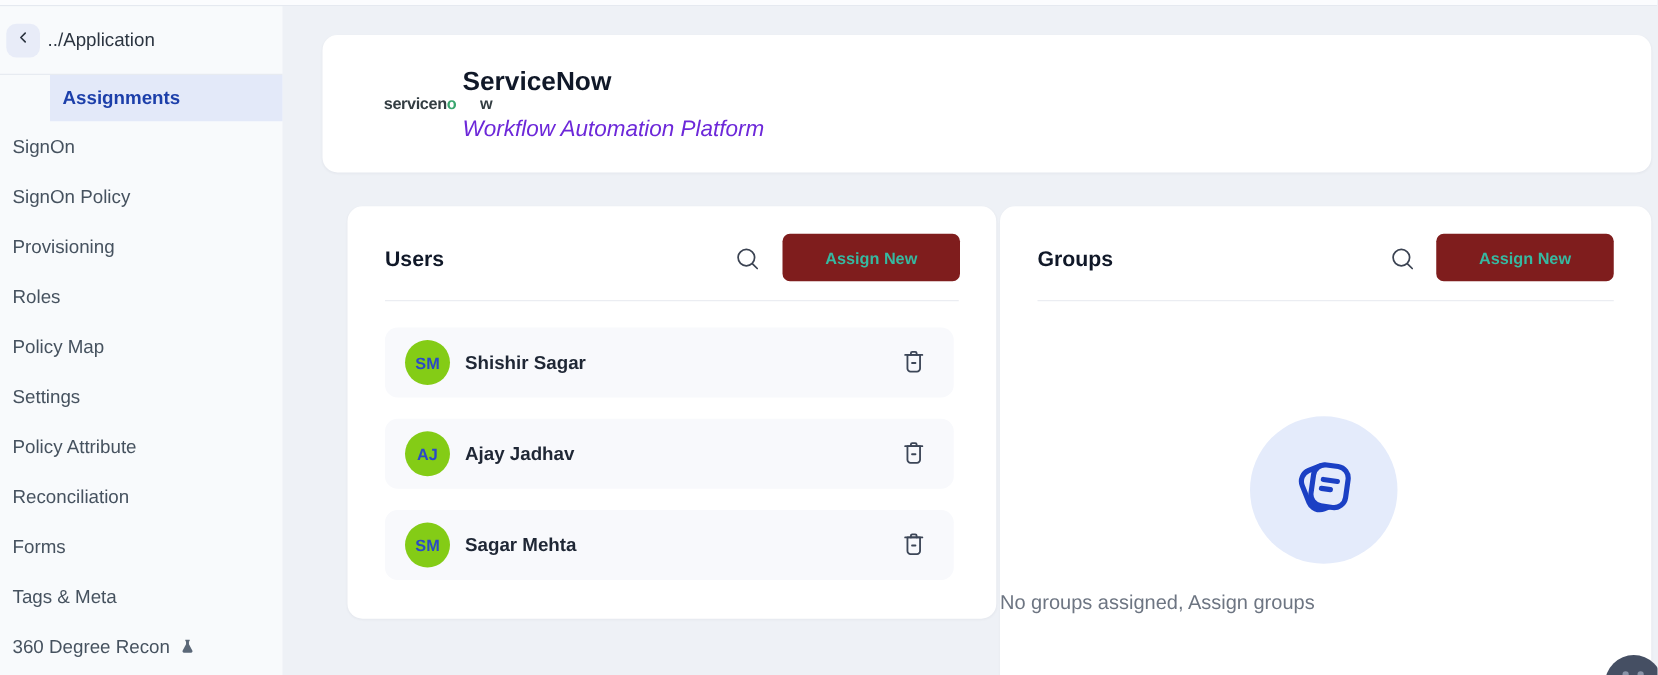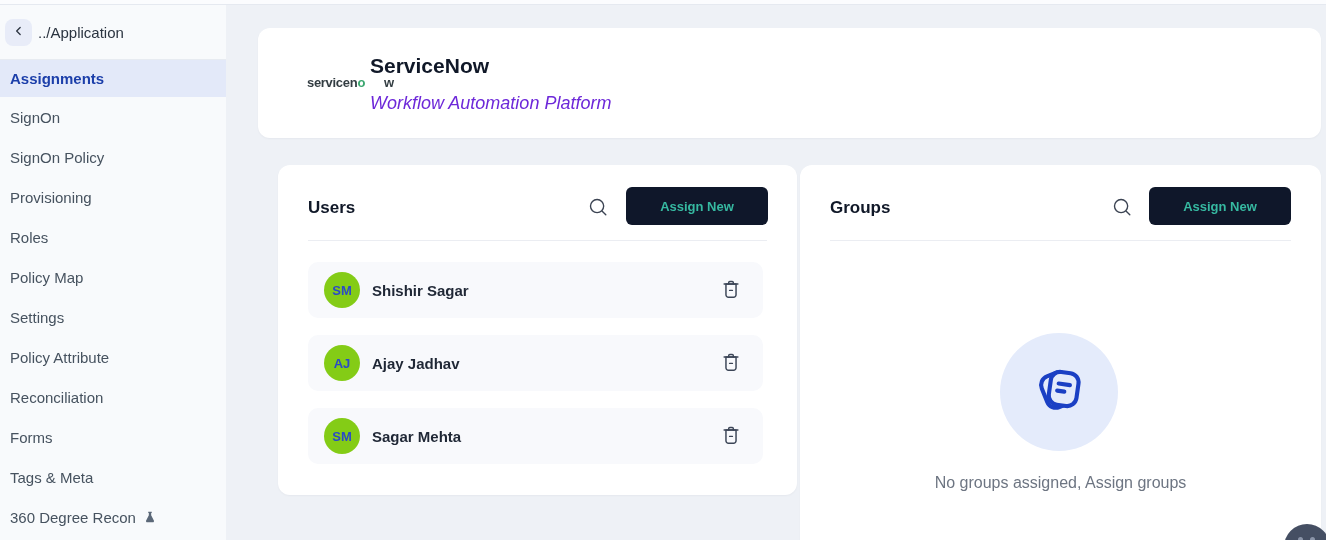--- a/index.html
+++ b/index.html
@@ -14,37 +14,37 @@
   
   .sidebar { position:absolute; left:0; top:5px; width:226px; height:535px; background:#f8fafc; }
   .back-row { position:absolute; left:0; top:14px; width:226px; height:28px; }
   .back-btn { position:absolute; left:5px; top:0; width:27px; height:27px; border-radius:8px;
     background:#e8ecf8; display:flex; align-items:center; justify-content:center; cursor:pointer; }
   .back-label { position:absolute; left:38px; top:5px; font-size:15px; color:#2b3440; cursor:pointer; }
   .side-divider { position:absolute; left:0; top:54px; width:226px; height:1px; background:#e7ebf1; }
   .nav { position:absolute; left:0; top:55px; width:226px; }
   .nav-item { height:40px; display:flex; align-items:center; padding-left:10px;
     font-size:15px; color:#46525f; cursor:pointer; }
-  .nav-item.active { background:#e3e9f9; color:#1c3faa; font-weight:700; height:37px; }
+  .nav-item.active { background:#e3e9f9; color:#1c3faa; font-weight:700; height:37px;margin-left:40px; }
   .flask { margin-left:7px; display:inline-flex; }
 
   
   .card { position:absolute; background:#ffffff; border-radius:12px;
     box-shadow:0 1px 2px rgba(16,24,40,0.04); }
   .header-card { left:258px; top:28px; width:1063px; height:110px; }
   .logo { position:absolute; left:30px; top:47px; font-size:13px; font-weight:700; letter-spacing:-0.3px; }
   .logo .lp1, .logo .lp3 { color:#333d42;margin-left:19px; }
   .logo .lp2 { color:#3aa66f; }
   .app-title { position:absolute; left:112px; top:26px; font-size:21px; font-weight:700; color:#101828; }
   .app-sub { position:absolute; left:112px; top:65px; font-size:18px; color:#6d28d9;font-style:italic; }
 
   .panel-head-title { position:absolute; left:30px; top:33px; font-size:17px; font-weight:700; color:#101828; }
   .search-btn { position:absolute; top:31px; width:22px; height:22px; cursor:pointer; }
   .assign-btn { position:absolute; top:22px; width:142px; height:38px; border:none; border-radius:6px;
-    background:#0f172a; color:#36b9a1; font-family:"Liberation Sans",sans-serif;
+    background:#7f1d1d; color:#36b9a1; font-family:"Liberation Sans",sans-serif;
     font-size:13px; font-weight:700; cursor:pointer; }
   .panel-divider { position:absolute; top:75px; height:1px; background:#ebedf2; }
 
   .users-card { left:258px; top:165px; width:519px; height:330px;margin-left:20px; }
   .users-card .search-btn { left:309px; }
   .users-card .assign-btn { left:348px; }
   .users-card .panel-divider { left:30px; width:459px; }
 
   .user-row { position:absolute; left:30px; width:455px; height:56px; background:#f8f9fc;
     border-radius:10px; display:flex; align-items:center; padding:0 20px 0 16px; }
@@ -54,21 +54,21 @@
   .user-name { margin-left:12px; font-size:15px; font-weight:600; color:#1f2735; }
   .trash-btn { margin-left:auto; width:24px; height:24px; display:flex; align-items:center;
     justify-content:center; cursor:pointer; background:none; border:none; }
 
   .groups-card { left:800px; top:165px; width:521px; height:400px; }
   .groups-card .search-btn { left:311px; }
   .groups-card .assign-btn { left:349px; }
   .groups-card .panel-divider { left:30px; width:461px; }
   .empty-circle { position:absolute; left:200px; top:168px; width:118px; height:118px;
     border-radius:50%; background:#e4ebfb; display:flex; align-items:center; justify-content:center; }
-  .empty-text { position:absolute; left:0; top:309px; width:521px; text-align:center;
+  .empty-text { position:absolute; left:0; top:309px; width:521px; text-align:left;
     font-size:16px; color:#6d7582; }
 
   
   .chat-fab { position:absolute; left:1284px; top:524px; width:46px; height:46px;
     border-radius:50%; background:#454f63; cursor:pointer; }
   .chat-fab .dot { position:absolute; top:13px; width:5px; height:5px; border-radius:50%; background:#8a94a8; }
   .chat-fab .d1 { left:14px; } .chat-fab .d2 { left:26px; }
 </style>
 </head>
 <body>

